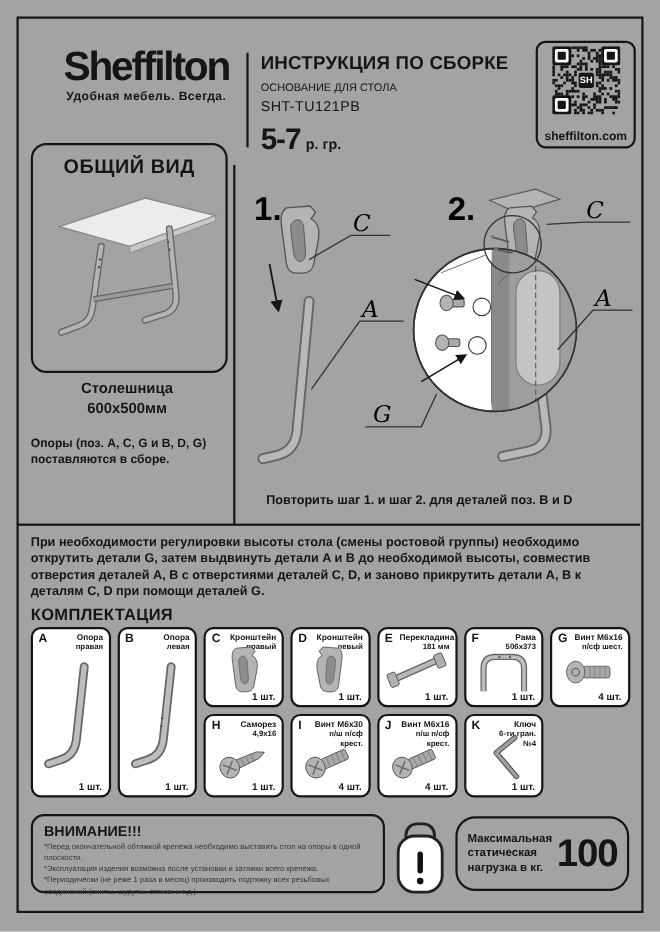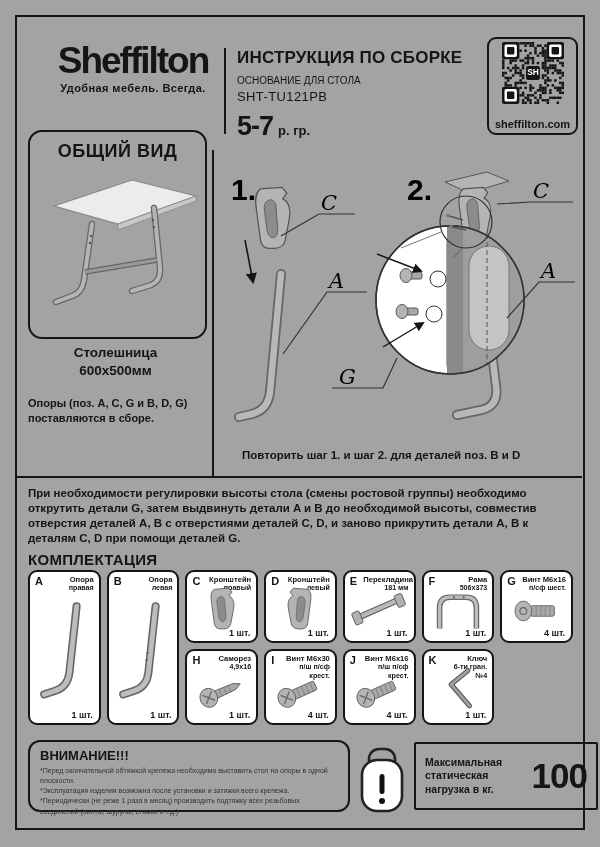--- a/index.html
+++ b/index.html
@@ -54,21 +54,21 @@
   .cell .qty{position:absolute;bottom:3px;right:6px;font-size:9px;font-weight:bold;}
   .cell .icon{position:absolute;left:50%;bottom:11px;transform:translateX(-50%);}
   .cell.span2 .icon{bottom:14px;}
 
   
   .warning-box{position:absolute;left:28px;top:740px;width:322px;height:72px;border:2px solid #151515;
                border-radius:12px;padding:6px 10px;box-sizing:border-box;}
   .warning-title{font-size:13px;font-weight:bold;margin-bottom:3px;}
   .warning-line{font-size:7px;line-height:1.45;color:#333;}
   .kettlebell{position:absolute;left:356px;top:746px;}
-  .load-box{position:absolute;left:414px;top:742px;width:184px;height:68px;border:2px solid #151515;border-radius:2px;
+  .load-box{position:absolute;left:414px;top:742px;width:158px;height:68px;border:2px solid #151515;border-radius:18px;
             display:flex;align-items:center;justify-content:space-between;padding:0 9px;box-sizing:border-box;gap:4px;}
   .load-label{font-size:10.5px;font-weight:bold;line-height:1.25;}
   .load-value{font-size:35px;font-weight:bold;letter-spacing:-1px;}
   .defs-holder{position:absolute;width:0;height:0;overflow:hidden;}
 </style>
 </head>
 <body>
 
 <svg class="defs-holder" aria-hidden="true">
   <defs>

